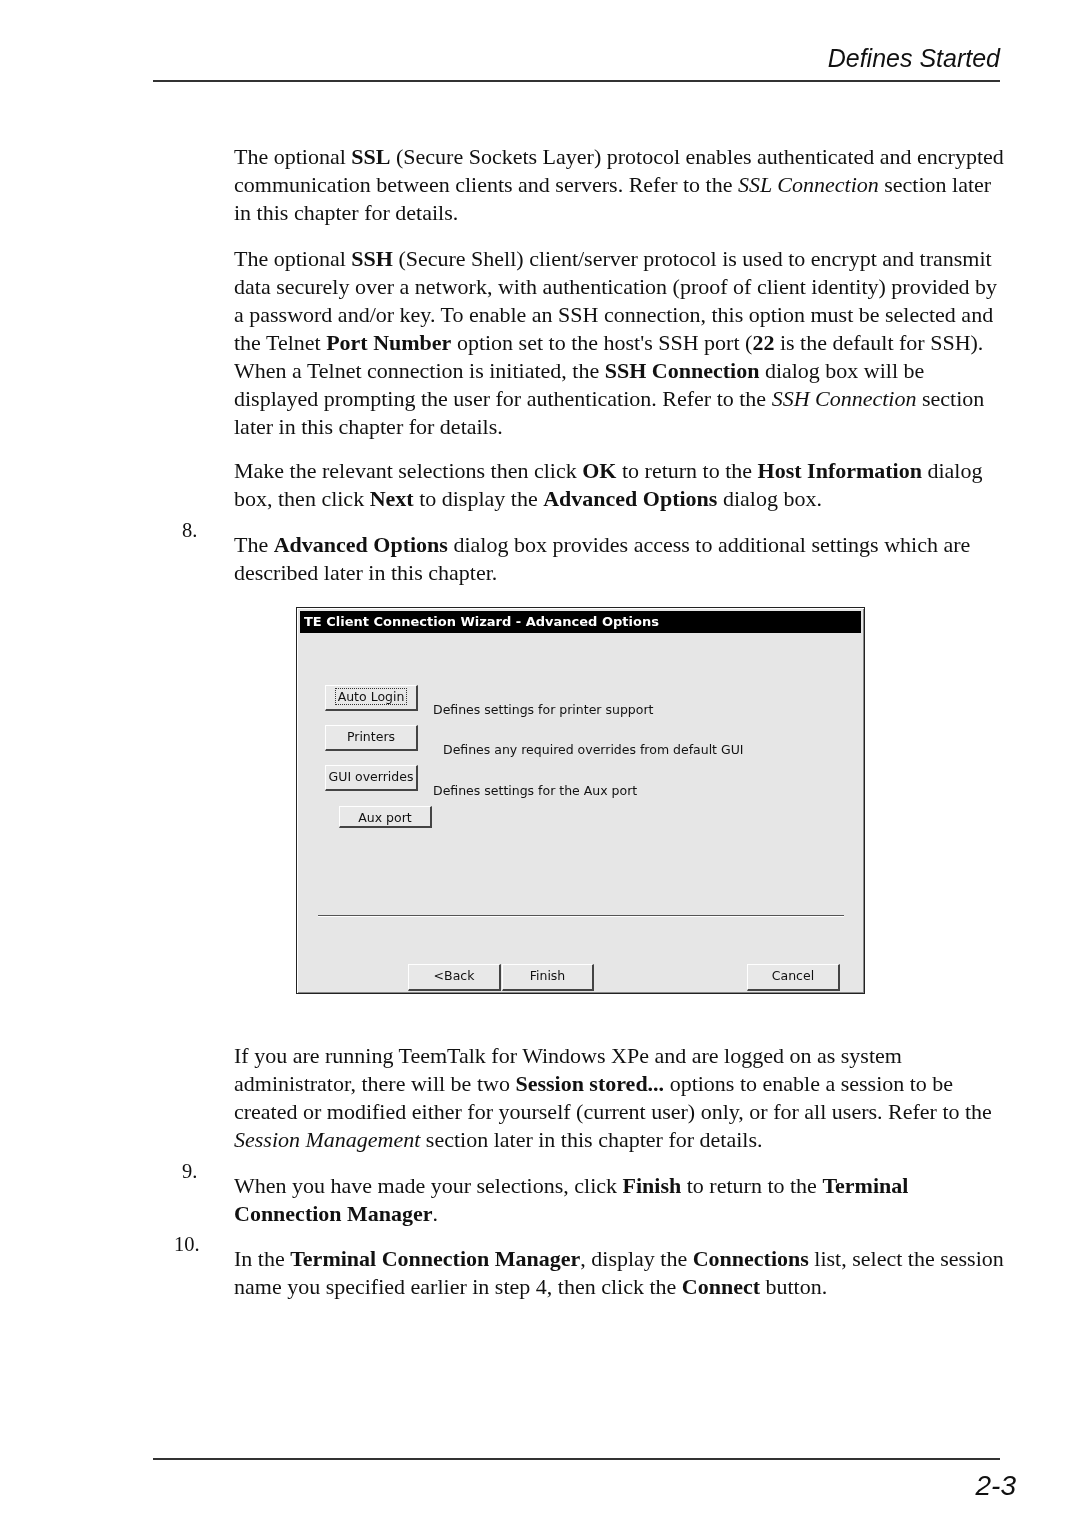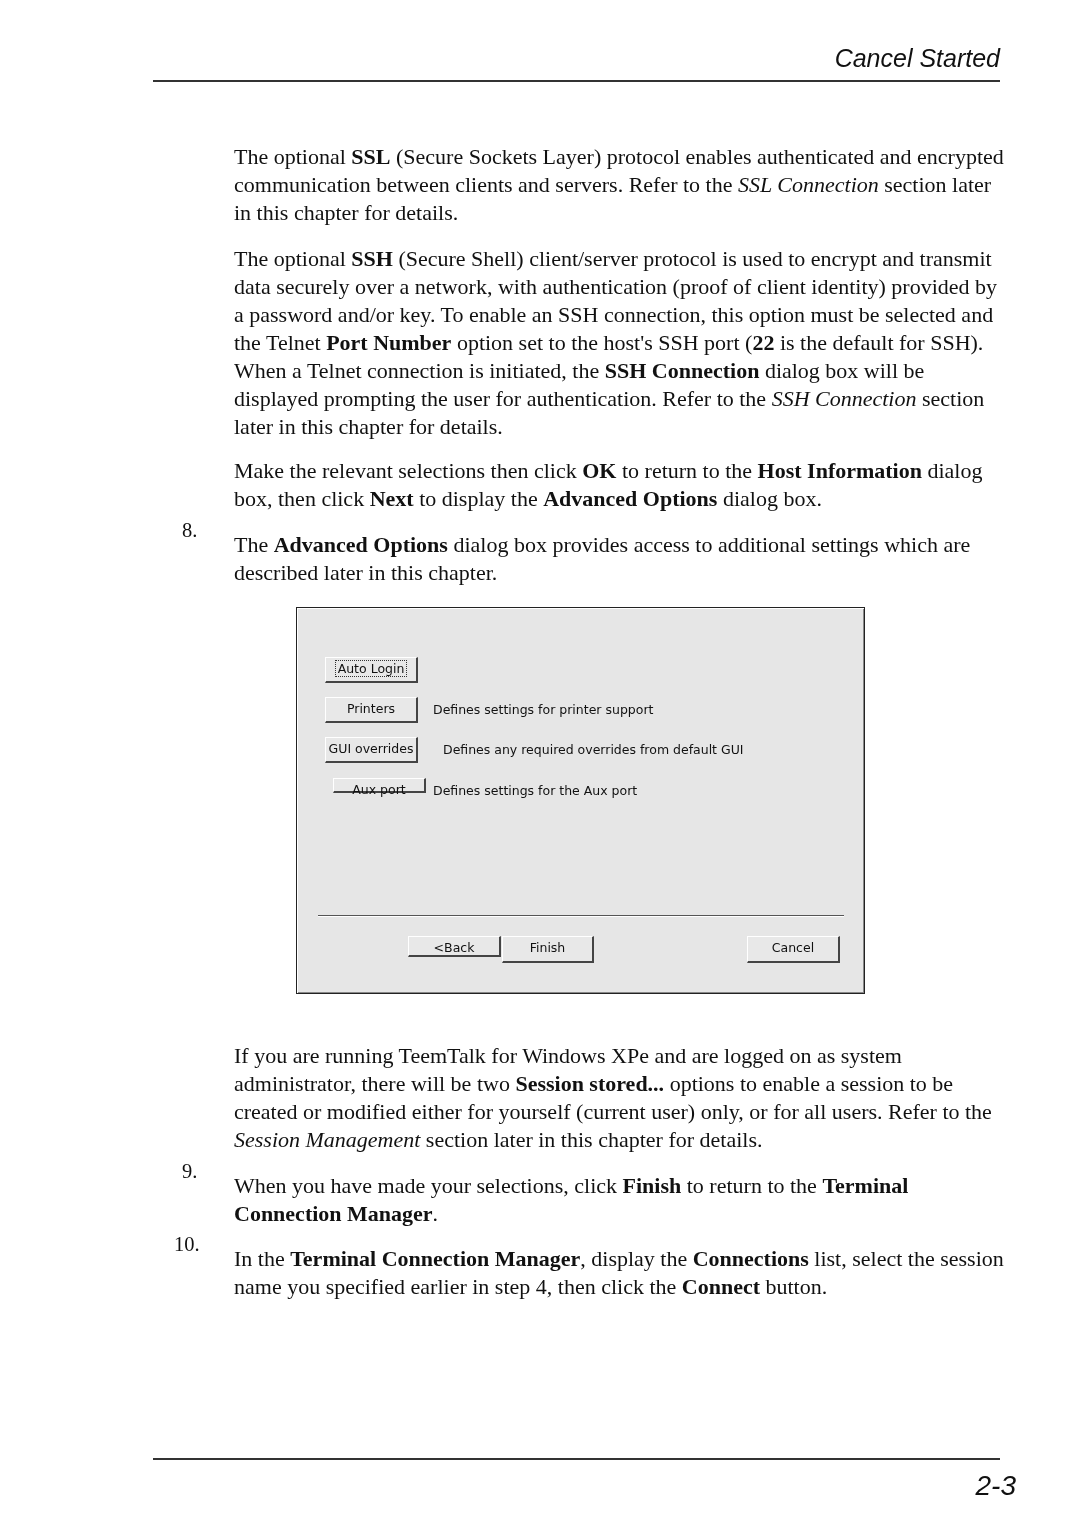--- a/index.html
+++ b/index.html
@@ -9,54 +9,55 @@
   .rule.top { top:80px; }
   .rule.bottom { top:1458px; }
   .page-num { position:absolute; right:64px; top:1470px; font-family:"Liberation Sans", sans-serif; font-style:italic; font-size:28px; }
   .para { position:absolute; left:219px; width:770px; font-size:22px; line-height:28px; margin:15px; }
   .para b, .para i { }
   .num { position:absolute; left:182px; font-size:20.5px; line-height:28px; }
   
   .dialog { position:absolute; left:296px; top:607px; width:567px; height:385px; background:#e6e6e6; border:1px solid #222; box-shadow: inset 1px 1px 0 #fff, inset -1px -1px 0 #888; }
   .dlg-title { position:absolute; left:3px; top:3px; right:3px; height:22px; background:#000; color:#fff; font-family:"DejaVu Sans", sans-serif; font-weight:bold; font-size:13px; line-height:22px; padding-left:4px; box-sizing:border-box; }
   .w-btn { position:absolute; background:#e8e8e8; font-family:"DejaVu Sans", sans-serif; font-size:12.5px; color:#111; text-align:center; box-sizing:border-box;
-           border-top:1px solid #fff; border-left:1px solid #fff; border-right:2px solid #444; border-bottom:2px solid #444; line-height:22px; }
+           border-top:1px solid #fff; border-left:1px solid #fff; border-right:2px solid #444; border-bottom:2px solid #444; line-height:22px;margin-top:28px; }
   .w-btn.focus span.lbl { outline:1px dotted #333; padding:0 2px; }
   .opt-desc { position:absolute; left:136px; font-family:"DejaVu Sans", sans-serif; font-size:12.5px; color:#111; line-height:24px; }
   .sep { position:absolute; left:21px; width:526px; height:1px; background:#555; top:307px; border-bottom:1px solid #fff; }
 </style>
 </head>
 <body>
 
-<div class="hdr-title">Cancel Started</div>
+<div class="hdr-title">Defines Started</div>
 <div class="rule top"></div>
 
 <p class="para" style="top:128px;"><span>The optional </span><b>SSL</b><span> (Secure Sockets Layer) protocol enables authenticated and encrypted communication between clients and servers. Refer to the </span><i>SSL Connection</i><span> section later in this chapter for details.</span></p>
 <p class="para" style="top:230px;"><span>The optional </span><b>SSH</b><span> (Secure Shell) client/server protocol is used to encrypt and transmit data securely over a network, with authentication (proof of client identity) provided by a password and/or key. To enable an SSH connection, this option must be selected and the Telnet </span><b>Port Number</b><span> option set to the host's SSH port (</span><b>22</b><span> is the default for SSH). When a Telnet connection is initiated, the </span><b>SSH Connection</b><span> dialog box will be displayed prompting the user for authentication. Refer to the </span><i>SSH Connection</i><span> section later in this chapter for details.</span></p>
 <p class="para" style="top:442px;"><span>Make the relevant selections then click </span><b>OK</b><span> to return to the </span><b>Host Information</b><span> dialog box, then click </span><b>Next</b><span> to display the </span><b>Advanced Options</b><span> dialog box.</span></p>
 
 <span class="num" style="top:516px;">8.</span>
 <p class="para" style="top:516px;"><span>The </span><b>Advanced Options</b><span> dialog box provides access to additional settings which are described later in this chapter.</span></p>
 
 <div class="dialog">
+  <div class="dlg-title">TE Client Connection Wizard - Advanced Options</div>
 
   <div class="w-btn focus" style="left:28px; top:49px; width:93px; height:26px;"><span class="lbl">Auto Login</span></div>
 
   <div class="w-btn" style="left:28px; top:89px; width:93px; height:26px;"><span class="lbl">Printers</span></div>
   <div class="opt-desc" style="top:90px;">Defines settings for printer support</div>
 
   <div class="w-btn" style="left:28px; top:129px; width:93px; height:26px;"><span class="lbl">GUI overrides</span></div>
   <div class="opt-desc" style="top:130px;margin-left:10px;">Defines any required overrides from default GUI</div>
 
-  <div class="w-btn" style="left:36px; top:170px; width:93px; height:15px;"><span class="lbl">Aux port</span></div>
+  <div class="w-btn" style="left:42px; top:170px; width:93px; height:22px;"><span class="lbl">Aux port</span></div>
   <div class="opt-desc" style="top:171px;">Defines settings for the Aux port</div>
 
   <div class="sep"></div>
 
-  <div class="w-btn" style="left:111px; top:328px; width:93px; height:21px;">&lt;Back</div>
+  <div class="w-btn" style="left:111px; top:328px; width:93px; height:27px;">&lt;Back</div>
   <div class="w-btn" style="left:205px; top:328px; width:92px; height:27px;">Finish</div>
   <div class="w-btn" style="left:450px; top:328px; width:93px; height:27px;">Cancel</div>
 </div>
 
 <p class="para" style="top:1027px;"><span>If you are running TeemTalk for Windows XPe and are logged on as system administrator, there will be two </span><b>Session stored...</b><span> options to enable a session to be created or modified either for yourself (current user) only, or for all users. Refer to the  </span><i>Session Management</i><span> section later in this chapter for details.</span></p>
 
 <span class="num" style="top:1157px;">9.</span>
 <p class="para" style="top:1157px;"><span>When you have made your selections, click </span><b>Finish</b><span> to return to the </span><b>Terminal Connection Manager</b><span>.</span></p>
 
 <span class="num" style="top:1230px; left:174px;">10.</span>

